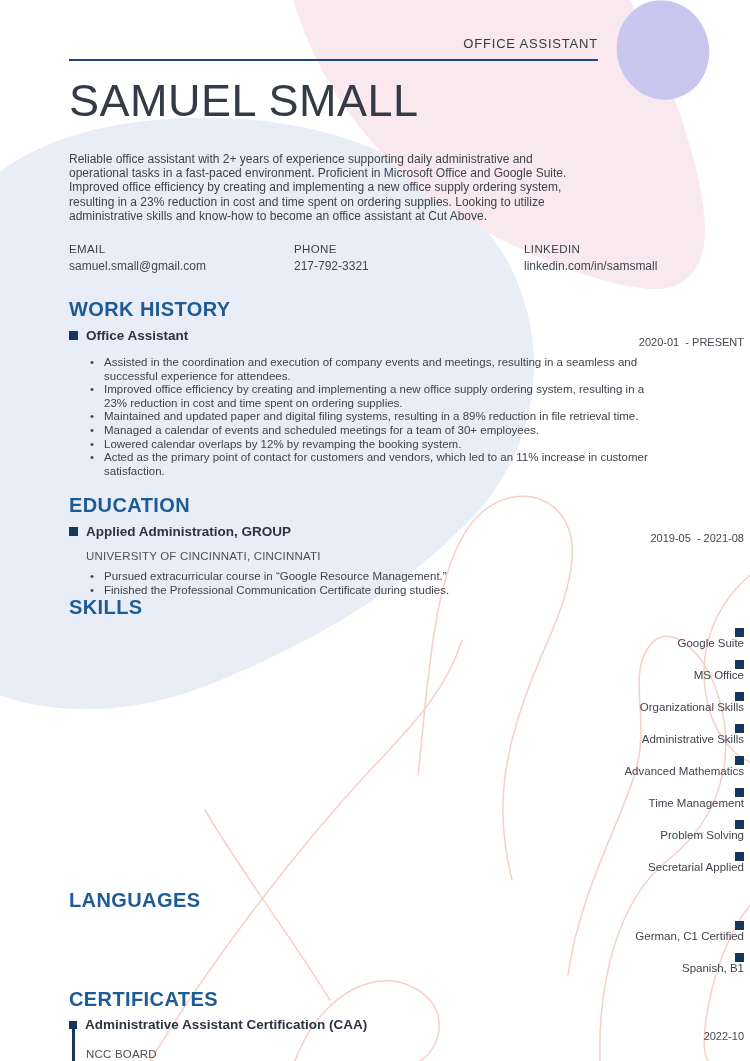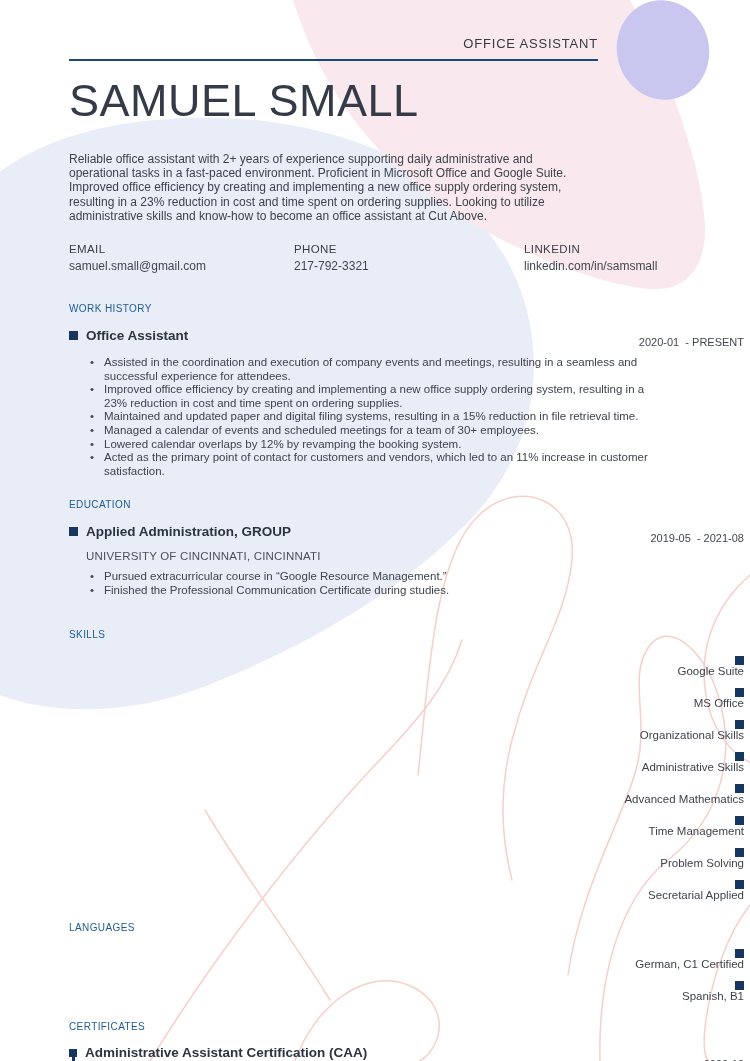--- a/index.html
+++ b/index.html
@@ -27,25 +27,25 @@
 
   
   .contact{display:flex;margin-top:20px;}
   .contact-col1{width:225px;}
   .contact-col2{width:230px;}
   .contact-label{font-size:11.5px;letter-spacing:.4px;color:#3a4049;}
   .contact-value{font-size:12px;color:#41474f;margin-top:4px;}
 
   
   .section-title{
-    font-size:10px;color:#1d5b96;letter-spacing:.4px;font-weight:400;line-height:18px;
+    font-size:20px;color:#1d5b96;letter-spacing:.4px;font-weight:700;line-height:18px;
   }
   .mt-work{margin-top:27px;}
   .mt-edu{margin-top:18px;}
-  .mt-skills{margin-top:28px;}
+  .mt-skills{margin-top:0;}
   .mt-lang{margin-top:18px;}
   .mt-cert{margin-top:16px;}
 
   .entry{margin-top:9px;}
   .entry-row{display:flex;align-items:flex-start;}
   .sq{width:9px;height:9px;background:#17365d;flex:none;margin-top:4px;}
   .entry-title{font-size:13.5px;font-weight:700;color:#2b3441;margin-left:8px;line-height:17px;}
   .entry-date{
     margin-left:auto;font-size:11px;color:#42474e;white-space:pre;padding-top:9px;line-height:13px;
   }
@@ -117,21 +117,21 @@
     <div class="section-title mt-work">WORK HISTORY</div>
     <div class="entry">
       <div class="entry-row">
         <span class="sq"></span>
         <span class="entry-title">Office Assistant</span>
         <span class="entry-date">2020-01  - PRESENT</span>
       </div>
       <div class="entry-bullets">
         <div class="li">Assisted in the coordination and execution of company events and meetings, resulting in a seamless and successful experience for attendees.</div>
         <div class="li">Improved office efficiency by creating and implementing a new office supply ordering system, resulting in a 23% reduction in cost and time spent on ordering supplies.</div>
-        <div class="li">Maintained and updated paper and digital filing systems, resulting in a 15% reduction in file retrieval time.</div>
+        <div class="li">Maintained and updated paper and digital filing systems, resulting in a 89% reduction in file retrieval time.</div>
         <div class="li">Managed a calendar of events and scheduled meetings for a team of 30+ employees.</div>
         <div class="li">Lowered calendar overlaps by 12% by revamping the booking system.</div>
         <div class="li">Acted as the primary point of contact for customers and vendors, which led to an 11% increase in customer satisfaction.</div>
       </div>
     </div>
 
     <div class="section-title mt-edu">EDUCATION</div>
     <div class="entry">
       <div class="entry-row">
         <span class="sq"></span>

